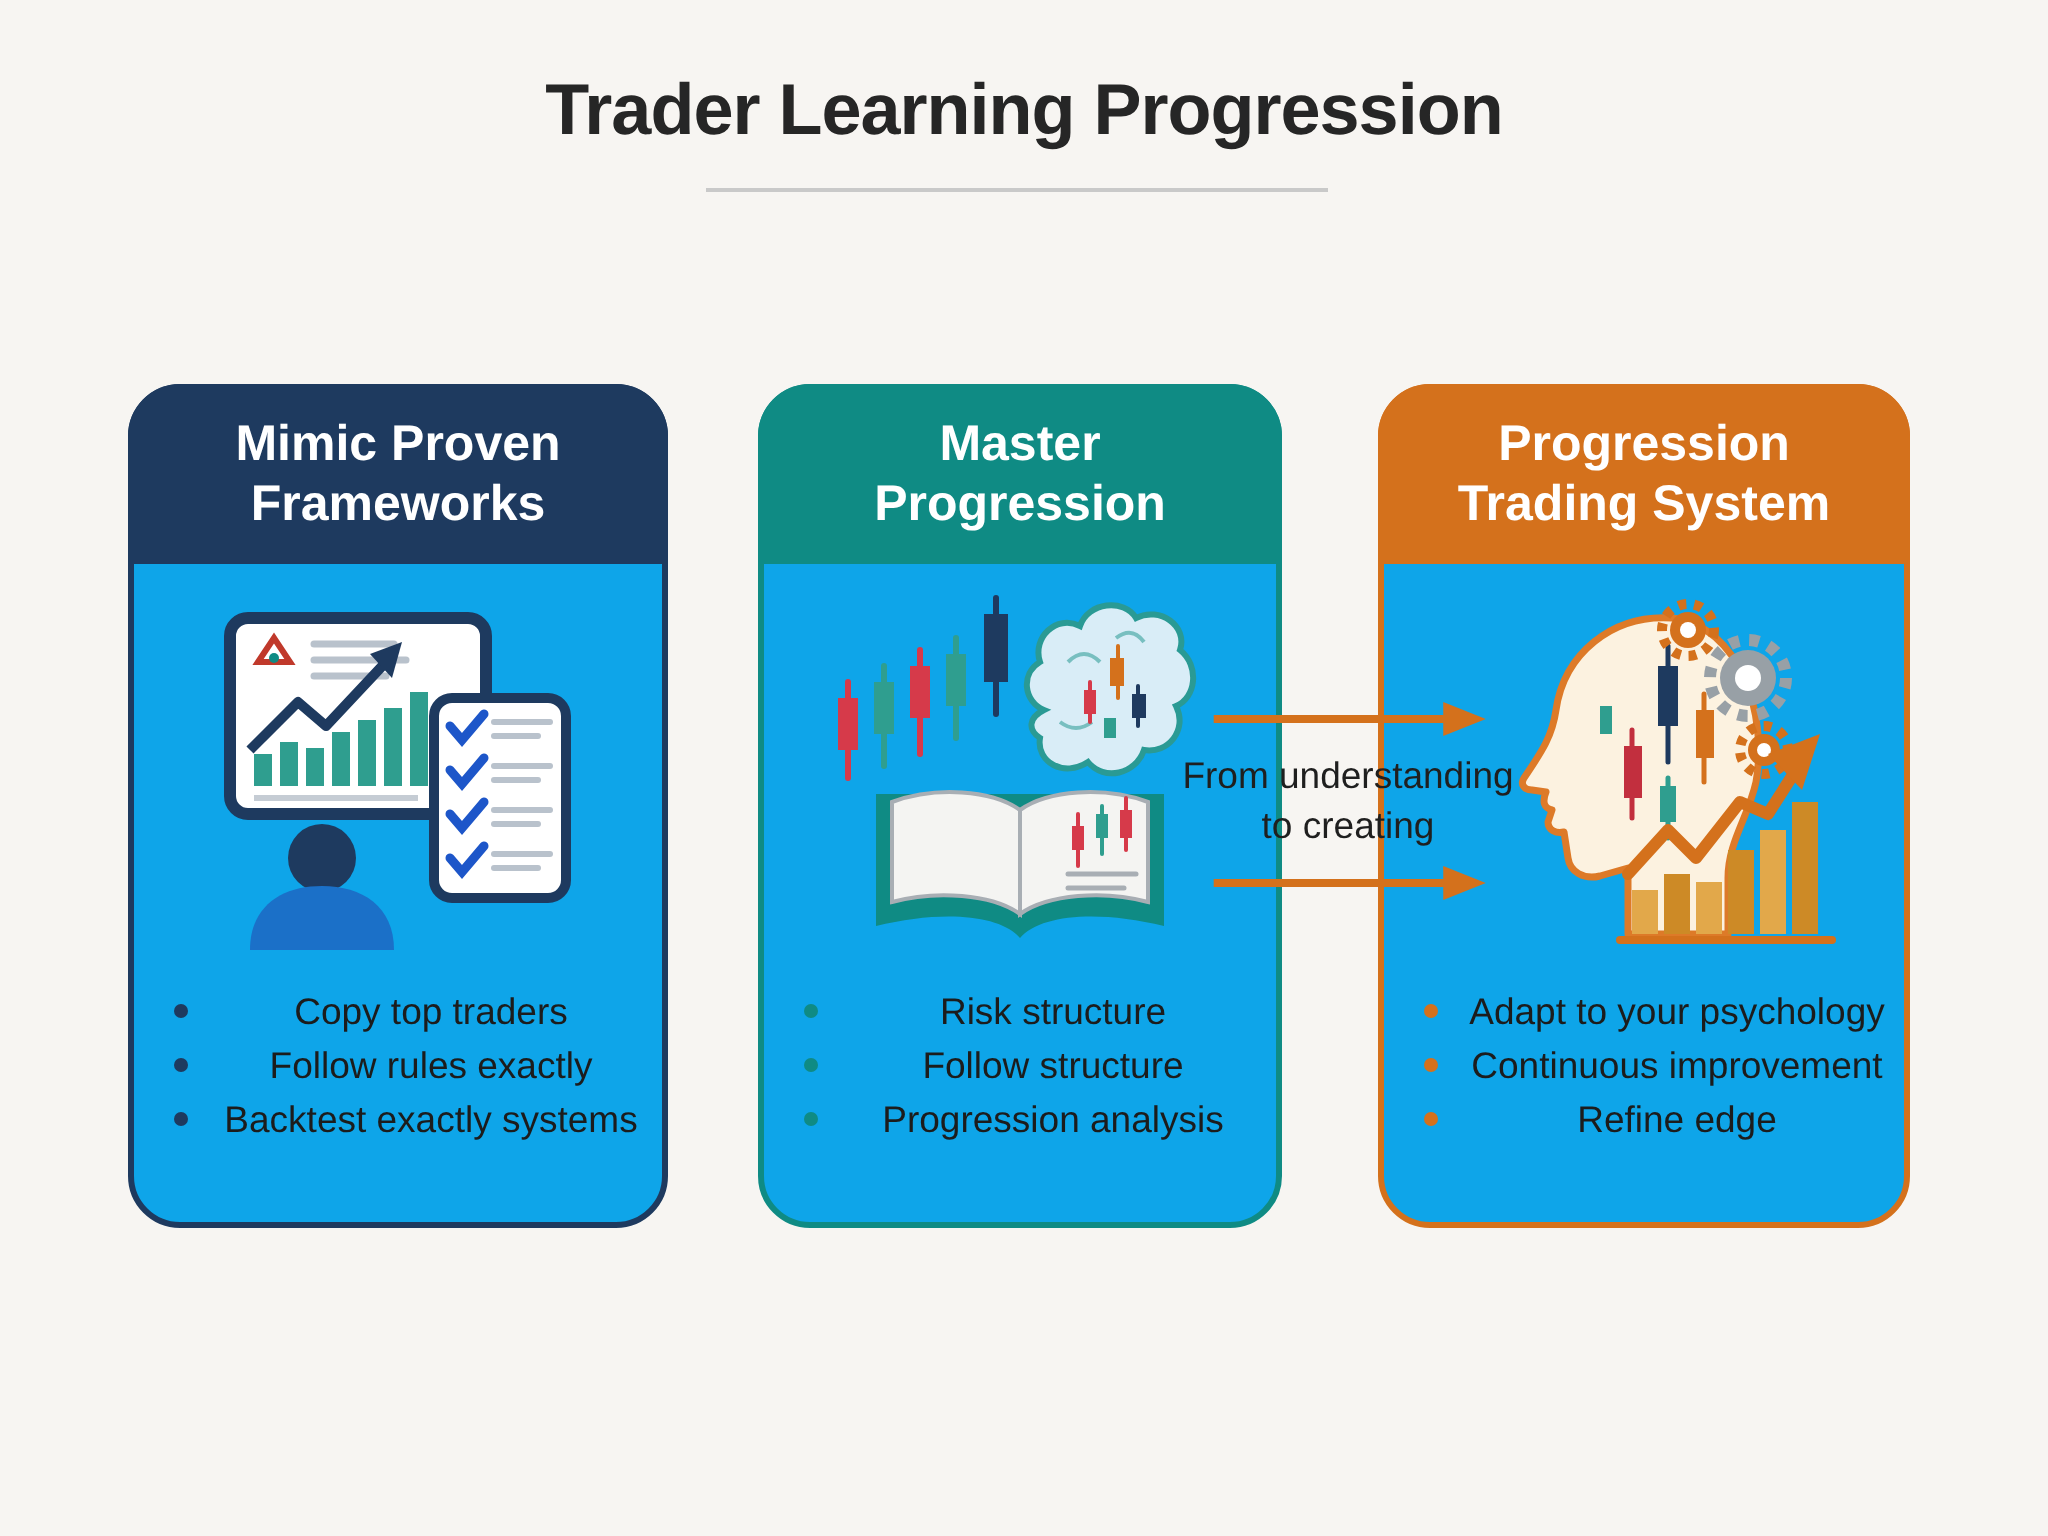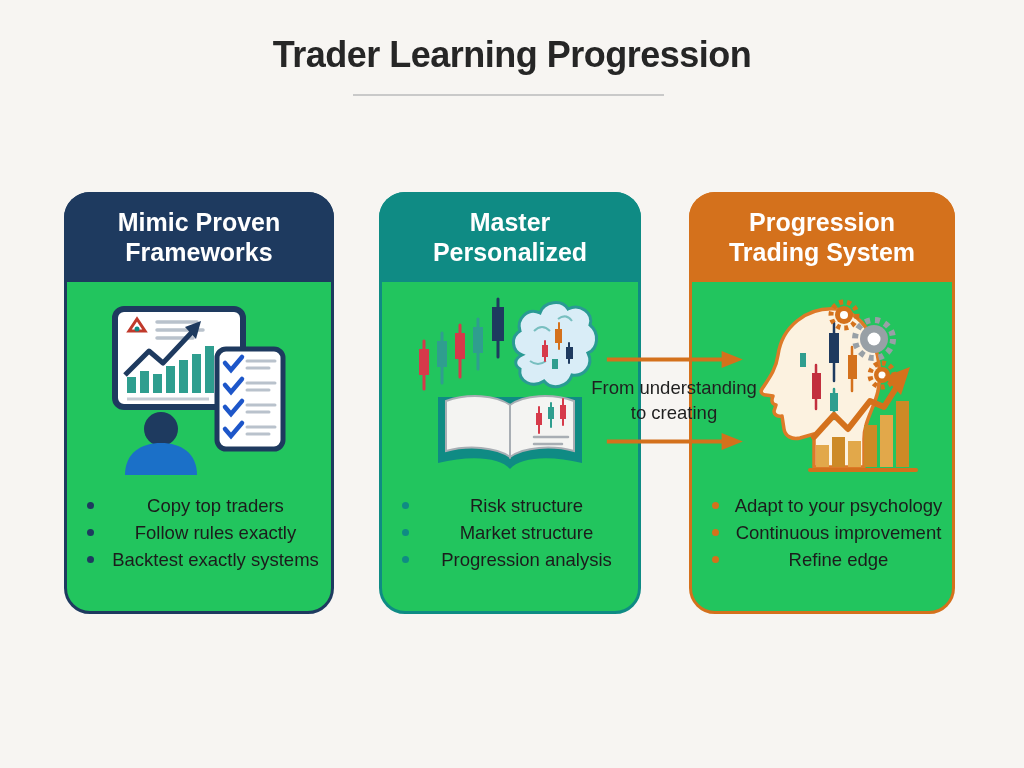--- a/index.html
+++ b/index.html
@@ -20,21 +20,21 @@
     color:#262626; letter-spacing:-0.5px;
   }
   .divider {
     position:absolute; top:94px; left:353px; width:311px; height:2px;
     background:#c9c9c9;
   }
 
   
   .card {
     position:absolute; top:192px; height:422px;
-    background:#22c55e;
+    background:#0ea5e9;
     border:3px solid var(--accent);
     border-radius:26px;
   }
   .card-1 { left:64px;  width:270px; }
   .card-2 { left:379px; width:262px; }
   .card-3 { left:689px; width:266px; }
 
   .card-header {
     margin:-3px -3px 0 -3px;
     height:90px;
@@ -136,21 +136,21 @@
       </svg>
     </div>
     <ul class="bullets">
       <li>Copy top traders</li>
       <li>Follow rules exactly</li>
       <li>Backtest exactly systems</li>
     </ul>
   </div>
 
   <div class="card card-2" style="--accent: #0f8b84;">
-    <div class="card-header">Master Personalized</div>
+    <div class="card-header">Master Progression</div>
     <div class="icon-box">
       <svg viewBox="0 0 204 186" xmlns="http://www.w3.org/2000/svg">
 
         <g stroke-linecap="round">
           <line x1="16" y1="46" x2="16" y2="94" stroke="#d63a4a" stroke-width="3"></line>
           <rect x="11" y="54" width="10" height="26" fill="#d63a4a"></rect>
           <line x1="34" y1="38" x2="34" y2="88" stroke="#2f9e8f" stroke-width="3"></line>
           <rect x="29" y="46" width="10" height="26" fill="#2f9e8f"></rect>
           <line x1="52" y1="30" x2="52" y2="82" stroke="#d63a4a" stroke-width="3"></line>
           <rect x="47" y="38" width="10" height="26" fill="#d63a4a"></rect>
@@ -187,21 +187,21 @@
           <rect x="140" y="112" width="6" height="12" fill="#2f9e8f"></rect>
           <line x1="155" y1="104" x2="155" y2="130" stroke="#d63a4a" stroke-width="2"></line>
           <rect x="152" y="110" width="6" height="14" fill="#d63a4a"></rect>
           <line x1="126" y1="142" x2="160" y2="142" stroke="#a8aeb4" stroke-width="2.5"></line>
           <line x1="126" y1="149" x2="154" y2="149" stroke="#a8aeb4" stroke-width="2.5"></line>
         </g>
       </svg>
     </div>
     <ul class="bullets">
       <li>Risk structure</li>
-      <li>Market structure</li>
+      <li>Follow structure</li>
       <li>Progression analysis</li>
     </ul>
   </div>
 
   <div class="card card-3" style="--accent: #d4711c;">
     <div class="card-header">Progression Trading System</div>
     <div class="icon-box">
       <svg viewBox="0 0 204 186" xmlns="http://www.w3.org/2000/svg">
 
         <path d="M116,14 C86,12 62,32 58,60 C56,74 50,82 42,94 C40,97 42,100 46,100 L53,101 C51,106 52,109 56,110 L54,116 C54,120 58,122 62,121 L64,134 C65,141 72,145 80,143 L94,139 L94,172 L144,172 L144,144 C144,126 154,114 158,96 C164,62 150,18 116,14 Z" fill="#fcf2e0" stroke="#dd7a28" stroke-width="3.5" stroke-linejoin="round"></path>

